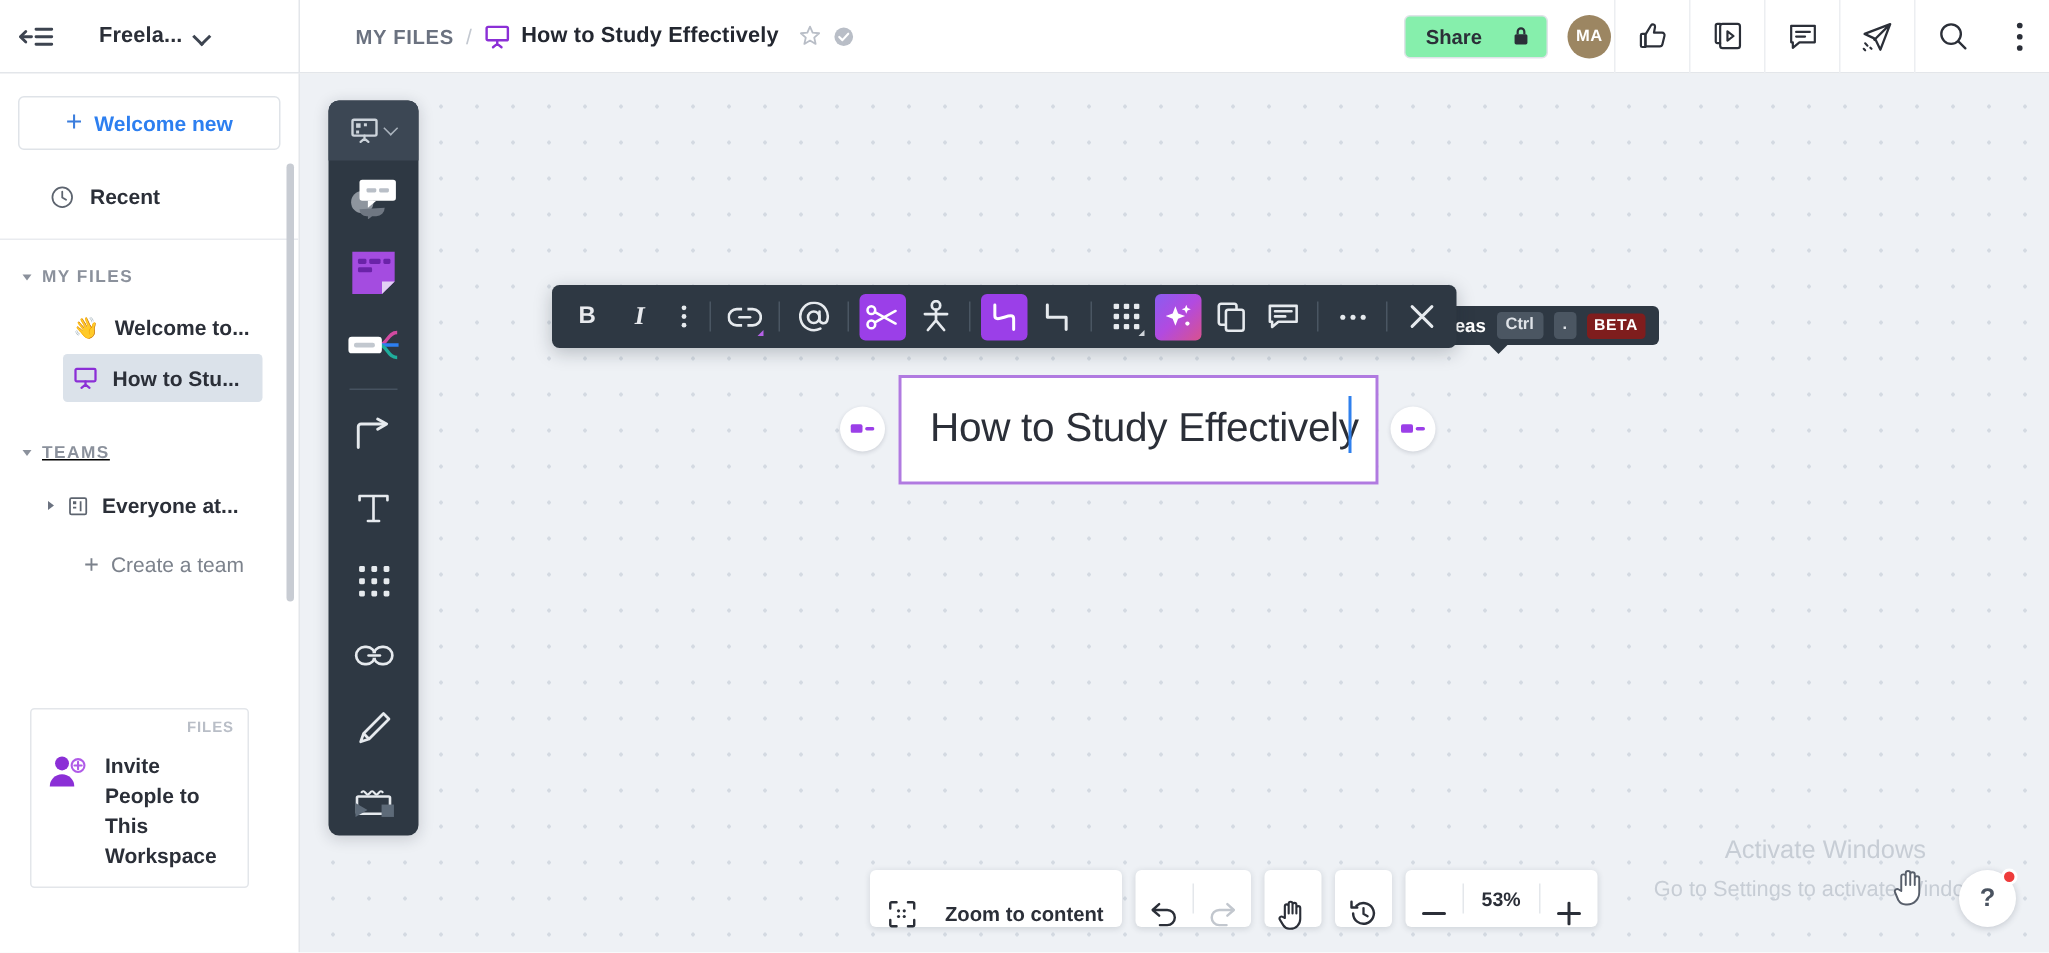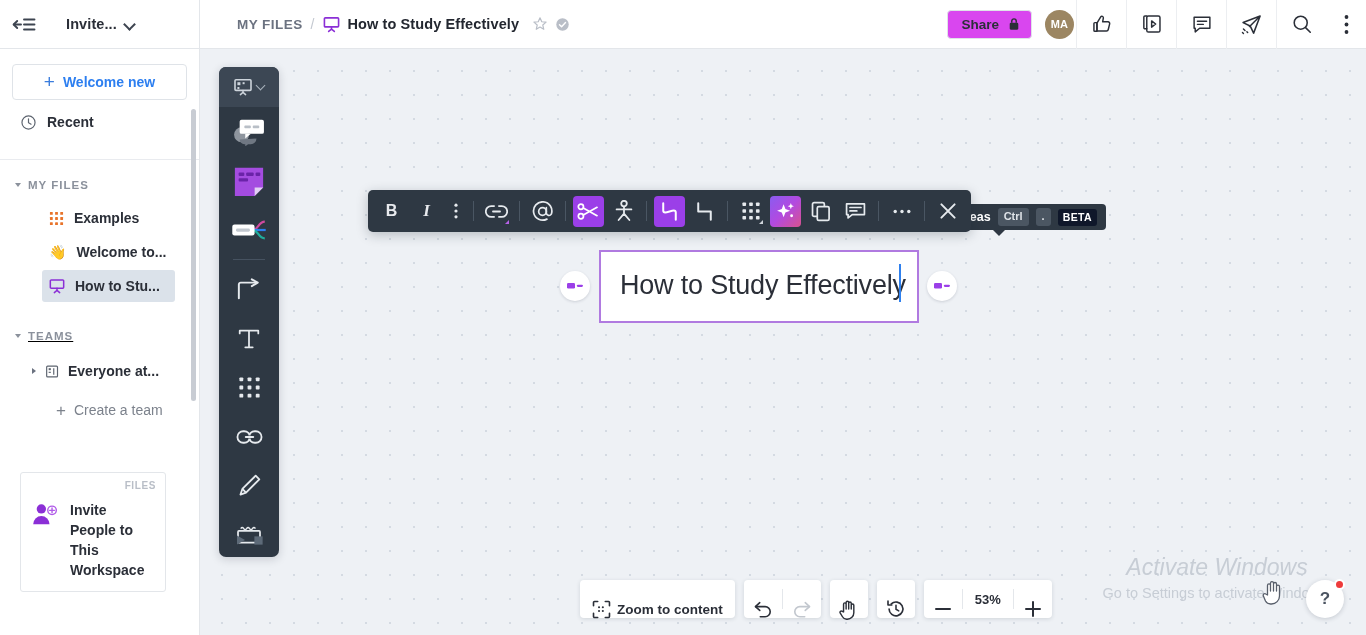--- a/index.html
+++ b/index.html
@@ -38,24 +38,24 @@
   .tb-breadcrumb {
     display: flex; align-items: center; gap: 8px; margin-left: 37px;
   }
   .bc-myfiles { font-size: 13.5px; font-weight: 700; color: #6b7280; letter-spacing: .45px; cursor:pointer;}
   .bc-slash { font-size: 14px; color: #c3c8d0; }
   .bc-title { font-size: 14.5px; font-weight: 700; color: #232730; letter-spacing: .1px;}
   .bc-icons { display: flex; align-items: center; gap: 7px; margin-left: 5px; }
 
   .tb-right { margin-left: auto; display: flex; align-items: center; height: 49px; }
   .share-btn {
-    display: flex; align-items: center; gap: 9px;
+    display: flex; align-items: center; gap: 20px;
     border: 1px solid #dfe3e8; border-radius: 4px;
     padding: 6px 11px 6px 13px; margin-right: 13px; cursor: pointer;
-    background: #d946ef;
+    background: #86efac;
   }
   .share-btn span { font-size: 13.5px; font-weight: 700; color: #2b2f38; }
   .avatar {
     width: 29px; height: 29px; border-radius: 50%;
     background: #9c8662; color:#fff; font-size: 11px; font-weight:700;
     display:flex; align-items:center; justify-content:center;
     margin-right: 2px; letter-spacing: .3px; cursor:pointer;
   }
   .tb-icon {
     width: 50px; height: 49px; display: flex; align-items: center; justify-content: center;
@@ -72,22 +72,22 @@
   .create-new {
     margin: 15px 12px 0 12px; height: 36px;
     border: 1px solid #dfe3e8; border-radius: 4px;
     display: flex; align-items: center; justify-content: center; gap: 8px;
     cursor: pointer; background: #fff;
   }
   .create-new .plus { color: #3b7ddd; font-size: 19px; font-weight: 400; line-height: 1; margin-top:-2px;}
   .create-new span.lbl { color: #2d7ff0; font-size: 14px; font-weight: 700; }
 
   .sb-row {
-    display: flex; align-items: flex-start; gap: 10px;
-    height: 34px; padding-left: 20px; cursor: pointer;
+    display: flex; align-items: center; gap: 10px;
+    height: 34px; padding-left: 33px; cursor: pointer;
     font-size: 14px; color: #2b2f38; font-weight: 700;
   }
   .sb-recent { margin-top: 14px; }
   .sb-divider { height:1px; background:#e9ebef; margin: 11px 0 0 0;}
 
   .sb-section {
     display: flex; align-items: center; gap: 8px;
     height: 30px; padding-left: 16px; margin-top: 10px; cursor: pointer;
   }
   .sb-section .caret {
@@ -208,21 +208,21 @@
     position:absolute; left: 692px; top: 155px; height: 26px;
     background: #2e3843; border-radius: 4px;
     display:flex; align-items:center; gap: 7px; padding: 0 9px;
   }
   .tooltip .tt-text { color:#fff; font-size:12.5px; font-weight:700; }
   .tt-key {
     background:#4b5662; border-radius:3px; color:#dfe3e8;
     font-size:11px; font-weight:700; padding: 2px 6px; line-height:1.2;
   }
   .tt-beta {
-    background:#0f172a; border-radius:3px; color:#fff;
+    background:#7f1d1d; border-radius:3px; color:#fff;
     font-size:10.5px; font-weight:700; padding: 2.5px 5px; letter-spacing:.4px;
   }
   .tt-arrow {
     position:absolute; left: 100px; bottom:-6px;
     width:0;height:0;border-left:7px solid transparent;border-right:7px solid transparent;
     border-top:7px solid #2e3843;
   }
 
   
   .shape-box {
@@ -243,36 +243,36 @@
     box-shadow: 0 1px 3px rgba(30,40,60,.16); cursor:pointer;
   }
   .dot-l { left: 360px; top: 222px; }
   .dot-r { left: 727px; top: 222px; }
 
   
   .watermark {
     position:absolute; left: 867px; top: 503px; width: 300px;
     text-align:center; color:#c3c9d2; pointer-events:none; user-select:none;
   }
-  .wm1 { font-size: 23px; line-height: 30px; color:#c7cdd5;font-style:italic;}
+  .wm1 { font-size: 17px; line-height: 30px; color:#c7cdd5;}
   .wm2 { font-size: 14.5px; line-height: 22px; color:#c7cdd5;}
 
   
   .bottombar {
     position:absolute; left: 580px; bottom: 17px;
     display:flex; align-items:center; gap: 9px; z-index: 30;
   }
   .bb-group {
     background:#fff; border-radius:4px; height: 38px;
     box-shadow: 0 1px 4px rgba(30,40,60,.14);
     display:flex; align-items:center;
   }
   .bb-btn {
     height:38px; display:flex;align-items:center;justify-content:center;
-    cursor:pointer; padding: 0 12px; gap:6px;margin-top:20px;
+    cursor:pointer; padding: 0 12px; gap:19px;margin-top:20px;
   }
   .bb-btn .bb-lbl { font-size:13.5px; font-weight:700; color:#2b2f38; white-space:nowrap;}
   .bb-vsep { width:1px; height:20px; background:#e4e7eb; }
   .bb-sq { width:38px; }
   .zoom-val { font-size:13px; font-weight:700; color:#2b2f38; width:50px; text-align:center;}
   .help-btn {
     position:absolute; right: 22px; bottom: 17px; width:38px;height:38px;
     border-radius:50%; background:#fff; box-shadow:0 1px 5px rgba(30,40,60,.2);
     display:flex;align-items:center;justify-content:center;cursor:pointer; z-index:31;
   }
@@ -292,21 +292,21 @@
 
     <div class="tb-hamburger">
       <svg width="24" height="17" viewBox="0 0 24 17">
         <path d="M2 8.5 L9 8.5" stroke="#3d4450" stroke-width="1.9" fill="none" stroke-linecap="round"></path>
         <path d="M5.2 5 L1.6 8.5 L5.2 12" stroke="#3d4450" stroke-width="1.9" fill="none" stroke-linecap="round" stroke-linejoin="round"></path>
         <path d="M12 3.5 L22.5 3.5 M12 8.5 L22.5 8.5 M12 13.5 L22.5 13.5" stroke="#3d4450" stroke-width="1.9" stroke-linecap="round"></path>
       </svg>
     </div>
 
     <div class="tb-ws">
-      <span class="ws-name">Invite...</span>
+      <span class="ws-name">Freela...</span>
       <span class="chev"></span>
     </div>
 
     <div class="tb-breadcrumb">
       <span class="bc-myfiles">MY FILES</span>
       <span class="bc-slash">/</span>
       <span style="display:flex;align-items:center;">
         <svg width="17" height="17" viewBox="0 0 18 18">
           <rect x="1.5" y="2" width="15" height="9.5" rx="1" fill="none" stroke="#8b2fd6" stroke-width="1.7"></rect>
           <path d="M9 11.5 V14 M9 14 L6 16.4 M9 14 L12 16.4" stroke="#8b2fd6" stroke-width="1.7" fill="none" stroke-linecap="round"></path>
@@ -404,38 +404,20 @@
       <span>Recent</span>
     </div>
 
     <div class="sb-divider"></div>
 
     <div class="sb-section">
       <span class="caret"></span>
       <span class="sect-label">MY FILES</span>
     </div>
 
-    <div class="sb-file">
-      <span style="display:flex;">
-        <svg width="15" height="15" viewBox="0 0 16 16">
-          <g fill="#e8732a">
-            <rect x="1" y="1" width="3" height="3" rx=".4"></rect>
-              <rect x="6.5" y="1" width="3" height="3" rx=".4"></rect>
-              <rect x="12" y="1" width="3" height="3" rx=".4"></rect>
-            <rect x="1" y="6.5" width="3" height="3" rx=".4"></rect>
-              <rect x="6.5" y="6.5" width="3" height="3" rx=".4"></rect>
-              <rect x="12" y="6.5" width="3" height="3" rx=".4"></rect>
-            <rect x="1" y="12" width="3" height="3" rx=".4"></rect>
-              <rect x="6.5" y="12" width="3" height="3" rx=".4"></rect>
-              <rect x="12" y="12" width="3" height="3" rx=".4"></rect>
-          </g>
-        </svg>
-      </span>
-      <span>Examples</span>
-    </div>
 
     <div class="sb-file">
       <span style="font-size:14px;line-height:1;">👋</span>
       <span>Welcome to...</span>
     </div>
 
     <div class="sb-file selected">
       <span style="display:flex;">
         <svg width="16" height="16" viewBox="0 0 18 18">
           <rect x="1.5" y="2.2" width="15" height="9.3" rx="1" fill="none" stroke="#8b2fd6" stroke-width="1.7"></rect>

